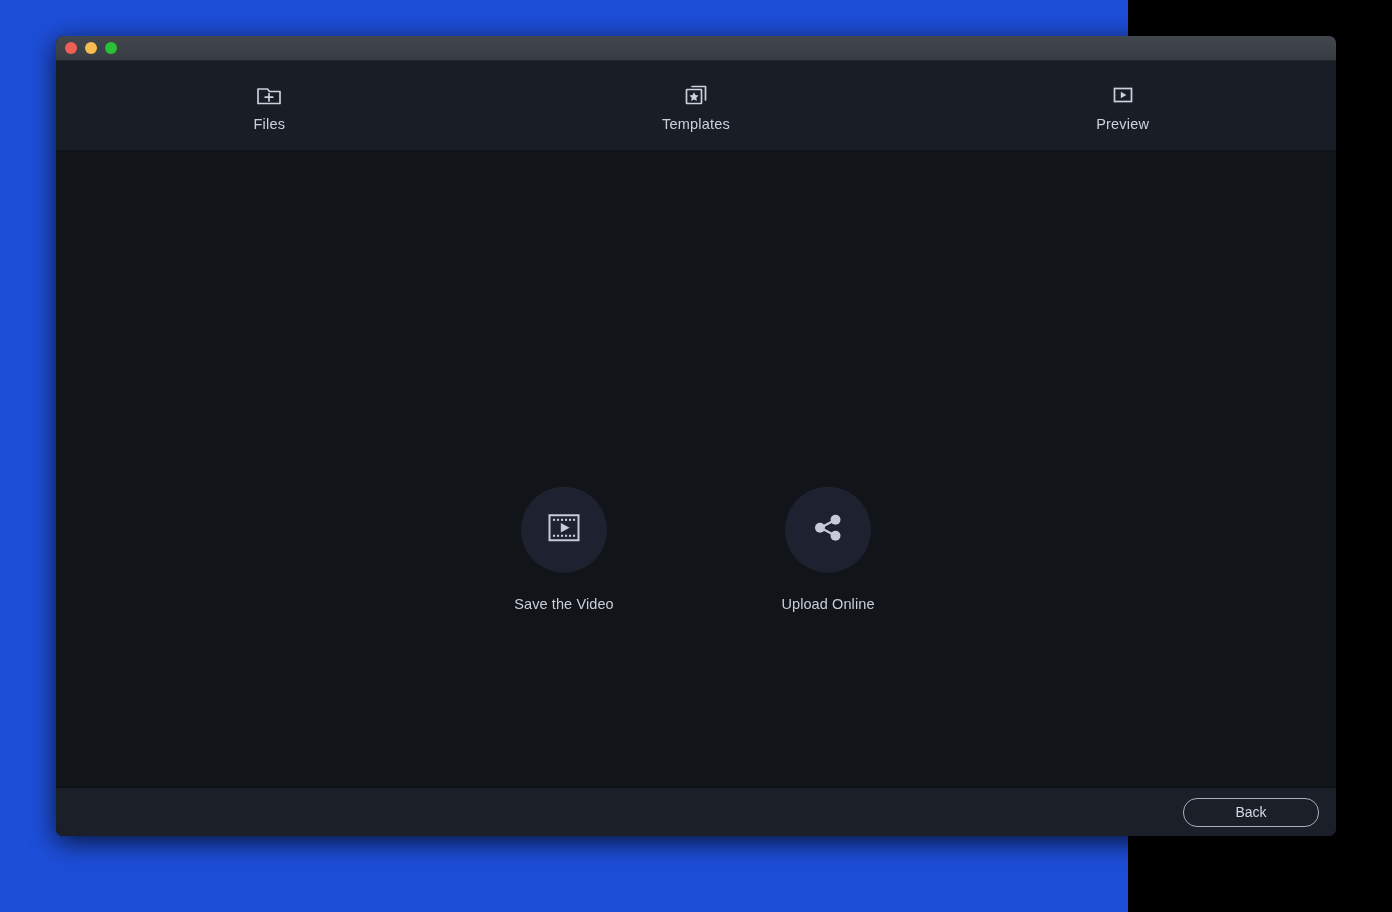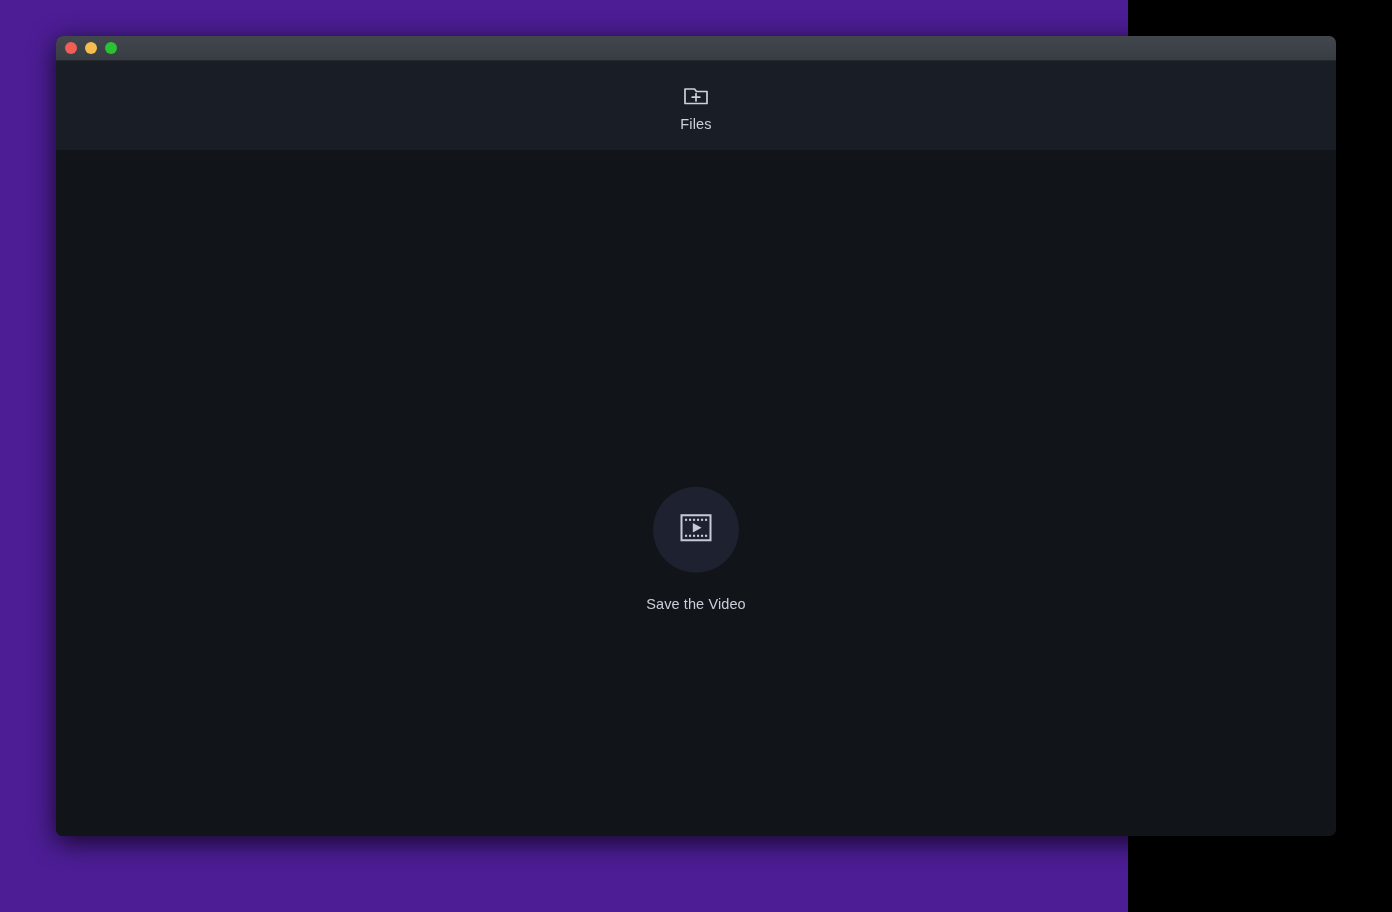--- a/index.html
+++ b/index.html
@@ -9,21 +9,21 @@
     width: 1392px;
     height: 912px;
     overflow: hidden;
     font-family: "Liberation Sans", sans-serif;
   }
 
   #screen {
     position: relative;
     width: 1128px;
     height: 912px;
-    background: #4c1d95;
+    background: #1d4ed8;
   }
 
   
   #app-window {
     position: absolute;
     left: 56px;
     top: 36px;
     width: 1280px;
     height: 800px;
     border-radius: 7px;
@@ -192,22 +192,41 @@
       <div class="tab">
         <span class="tab-icon">
           <svg width="30" height="30" viewBox="0 0 30 30" fill="none">
             <path d="M4 9.5 V23.5 H26 V11.5 H15.5 L13.5 9 H4 Z" stroke="#ccd1dc" stroke-width="1.7" stroke-linejoin="round"></path>
             <path d="M15 13.5 V21 M11.2 17.2 H18.8" stroke="#ccd1dc" stroke-width="1.7" stroke-linecap="round"></path>
           </svg>
         </span>
         <span class="tab-label">Files</span>
       </div>
 
-
-
+      <div class="tab">
+        <span class="tab-icon">
+          <svg width="30" height="30" viewBox="0 0 30 30" fill="none">
+            <path d="M11 6.5 H24.5 V20" stroke="#ccd1dc" stroke-width="1.7" stroke-linejoin="round" stroke-linecap="round"></path>
+            <rect x="5.5" y="9.5" width="15" height="14" rx="0.5" stroke="#ccd1dc" stroke-width="1.7"></rect>
+            <path d="M13 12.2 L14.45 15.1 L17.6 15.55 L15.3 17.75 L15.85 20.9 L13 19.4 L10.15 20.9 L10.7 17.75 L8.4 15.55 L11.55 15.1 Z" fill="#ccd1dc"></path>
+          </svg>
+        </span>
+        <span class="tab-label">Templates</span>
+      </div>
+
+
+      <div class="tab">
+        <span class="tab-icon">
+          <svg width="30" height="30" viewBox="0 0 30 30" fill="none">
+            <rect x="6.5" y="8.5" width="17" height="13" stroke="#ccd1dc" stroke-width="1.7"></rect>
+            <path d="M12.8 11.7 L18.3 15 L12.8 18.3 Z" fill="#ccd1dc"></path>
+          </svg>
+        </span>
+        <span class="tab-label">Preview</span>
+      </div>
 
     </div>
 
     <div class="content">
       <div class="actions">
 
         <div class="action">
           <div class="action-circle">
             <span>
               <svg width="42" height="42" viewBox="0 0 42 42" fill="none">
@@ -227,19 +246,35 @@
                   <rect x="30" y="28" width="2.1" height="2.1"></rect>
                 </g>
                 <path d="M17.8 16.2 L26.6 21 L17.8 25.8 Z" fill="#c6cbd9"></path>
               </svg>
             </span>
           </div>
           <span class="action-label">Save the Video</span>
         </div>
 
 
-
-      </div>
-    </div>
-
+        <div class="action">
+          <div class="action-circle">
+            <span>
+              <svg width="42" height="42" viewBox="0 0 42 42" fill="none">
+                <path d="M13.5 21 L28 13.3 M13.5 21 L28 28.7" stroke="#c6cbd9" stroke-width="2.2" stroke-linecap="round"></path>
+                <circle cx="13" cy="21" r="5" fill="#c6cbd9"></circle>
+                <circle cx="28.5" cy="13" r="5" fill="#c6cbd9"></circle>
+                <circle cx="28.5" cy="29" r="5" fill="#c6cbd9"></circle>
+              </svg>
+            </span>
+          </div>
+          <span class="action-label">Upload Online</span>
+        </div>
+
+      </div>
+    </div>
+
+    <div class="footer">
+      <div class="back-button">Back</div>
+    </div>
 
   </div>
 </div>
 
 </body></html>

